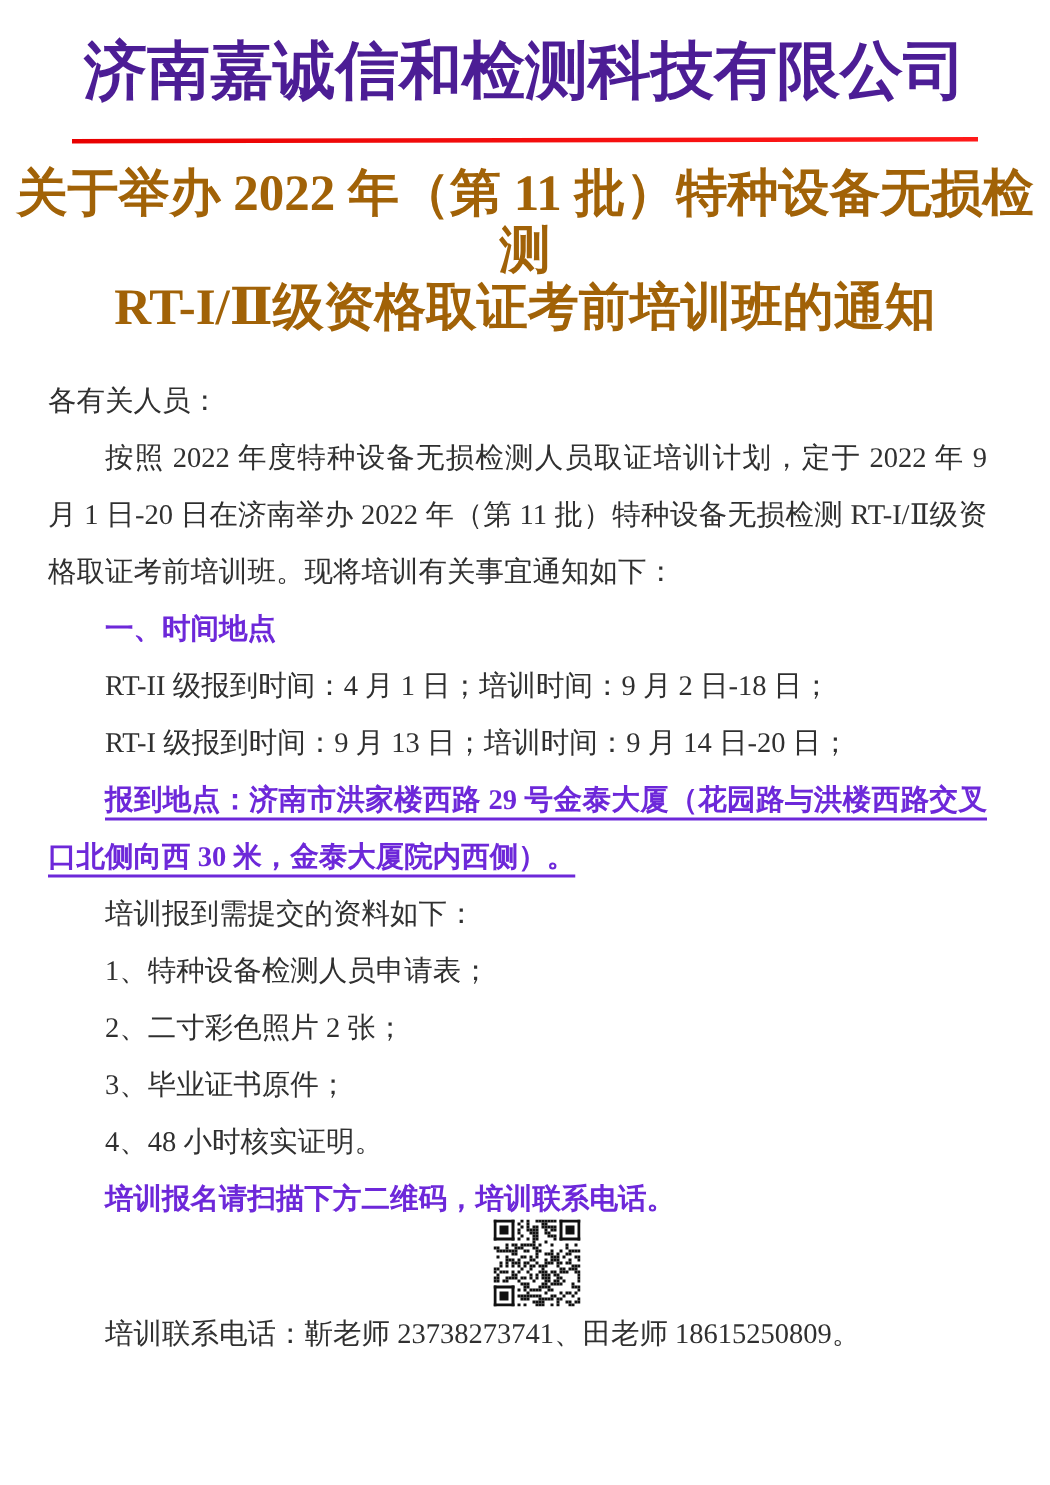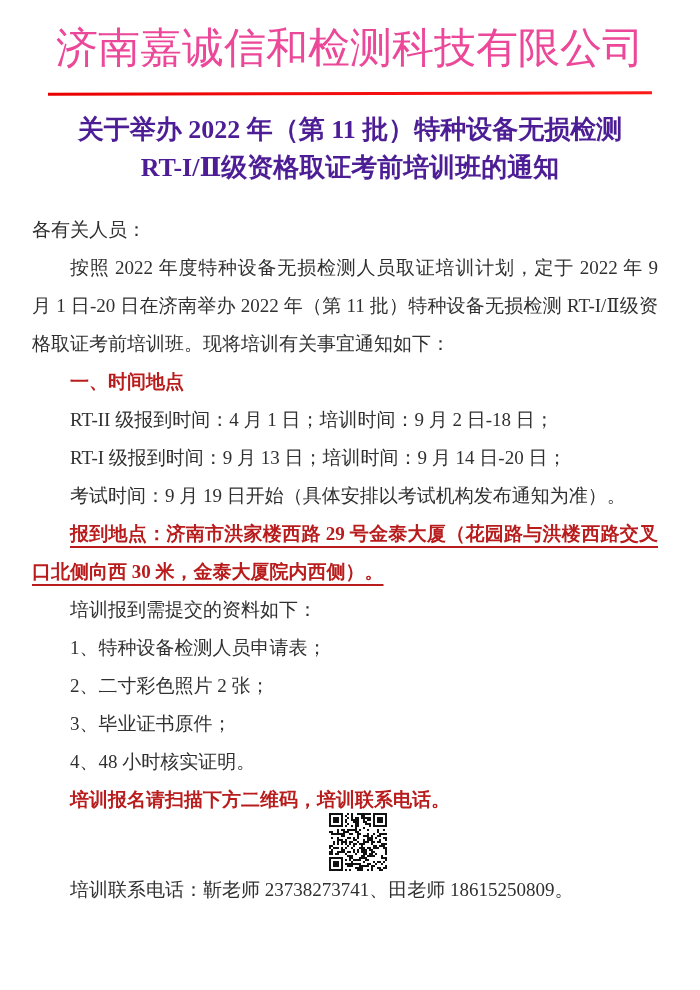--- a/index.html
+++ b/index.html
@@ -9,48 +9,48 @@
     margin:0 auto;
     background:#ffffff;
     overflow:hidden;
     font-family:"Liberation Serif","DejaVu Serif",serif;
     color:#303030;
   }
   .company{
     padding-top:22px;
     text-align:center;
     font-size:42px;
-    font-weight:normal;
-    color:#ec4899;
+    font-weight:bold;
+    color:#4c1d95;
     line-height:52px;
     white-space:nowrap;
   }
   .rule{
     height:3px;
     margin:18px 48px 0 48px;
     background:linear-gradient(90deg,#e80000,#ff1a1a);
     transform:rotate(-0.12deg);
   }
   .doc-title{
     margin-top:16px;
     text-align:center;
-    font-size:26px;
+    font-size:34px;
     font-weight:bold;
-    color:#4c1d95;
+    color:#a16207;
     line-height:38px;
   }
   .content{
     margin:24px 42px 0 32px;
     font-size:19px;
     line-height:38px;
     text-align:justify;
   }
   .content p{margin:0;}
   .indent{text-indent:2em;}
-  .bold{font-weight:bold;color:#b91c1c;}
+  .bold{font-weight:bold;color:#6d28d9;}
   .uline{
     text-decoration:underline;
     text-decoration-thickness:1.5px;
     text-underline-offset:6px;
   }
   .qr-wrap{
     height:58px;width:58px;
     margin:-6px 0 0 297px;
   }
   .qr-wrap svg{display:block;}
@@ -68,21 +68,20 @@
     <div>关于举办 2022 年（第 11 批）特种设备无损检测</div>
     <div>RT-I/Ⅱ级资格取证考前培训班的通知</div>
   </div>
 
   <div class="content">
     <p>各有关人员：</p>
     <p class="indent">按照 2022 年度特种设备无损检测人员取证培训计划，定于 2022 年 9 月 1 日-20 日在济南举办 2022 年（第 11 批）特种设备无损检测 RT-I/Ⅱ级资格取证考前培训班。现将培训有关事宜通知如下：</p>
     <p class="indent bold">一、时间地点</p>
     <p class="indent">RT-II 级报到时间：4 月 1 日；培训时间：9 月 2 日-18 日；</p>
     <p class="indent">RT-I 级报到时间：9 月 13 日；培训时间：9 月 14 日-20 日；</p>
-    <p class="indent">考试时间：9 月 19 日开始（具体安排以考试机构发布通知为准）。</p>
     <p class="indent"><span class="bold uline">报到地点：济南市洪家楼西路 29 号金泰大厦（花园路与洪楼西路交叉口北侧向西 30 米，金泰大厦院内西侧）。</span></p>
     <p class="indent">培训报到需提交的资料如下：</p>
     <p class="indent">1、特种设备检测人员申请表；</p>
     <p class="indent">2、二寸彩色照片 2 张；</p>
     <p class="indent">3、毕业证书原件；</p>
     <p class="indent">4、48 小时核实证明。</p>
     <p class="indent bold">培训报名请扫描下方二维码，培训联系电话。</p>
 
     <div class="qr-wrap" id="qr">
         <svg width="58" height="58" viewBox="0 0 58 58" xmlns="http://www.w3.org/2000/svg">

